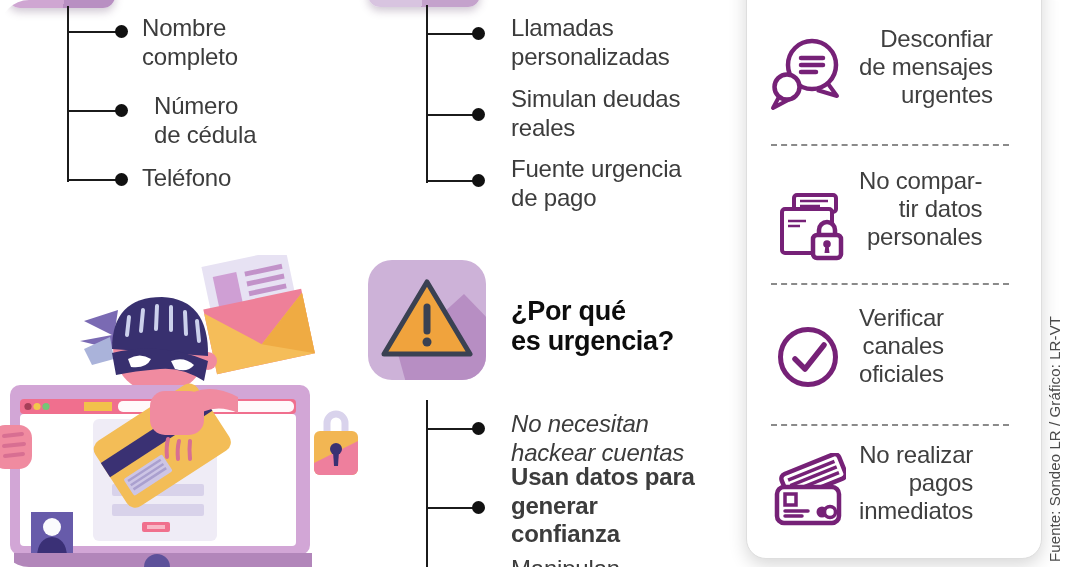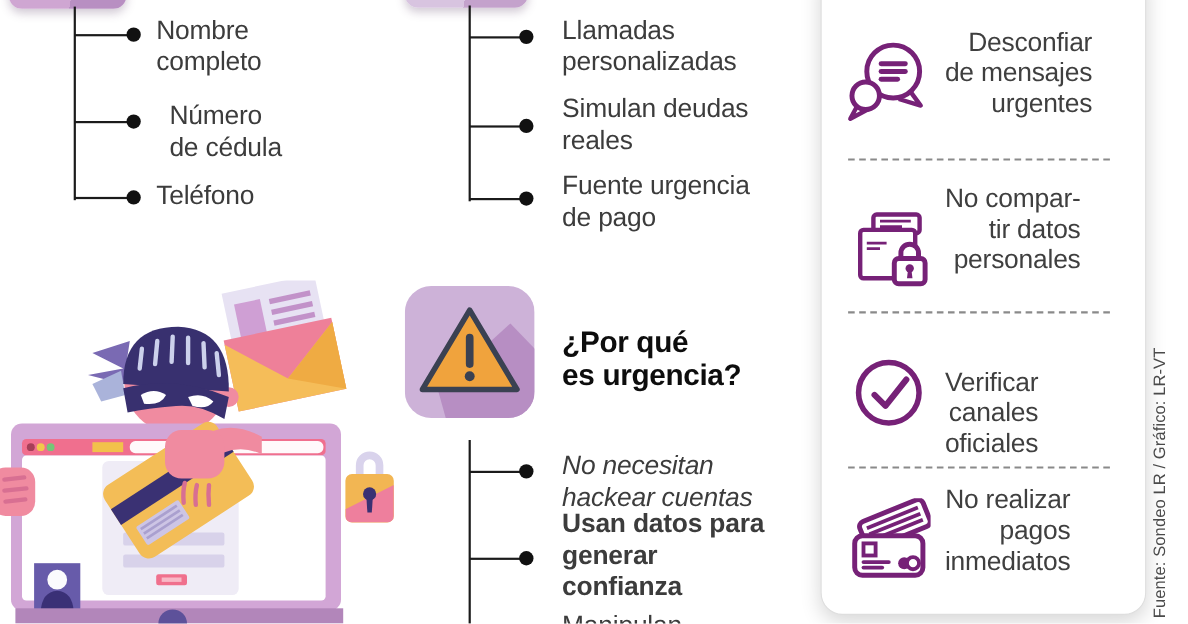--- a/index.html
+++ b/index.html
@@ -1,19 +1,19 @@
 <!DOCTYPE html>
 <html><head>
 <meta charset="utf-8">
 <style>
   * { margin:0; padding:0; box-sizing:border-box; }
   html,body { background:#ffffff; }
   .canvas {
     position:relative; width:1080px; height:567px; background:#ffffff;
-    overflow:hidden; font-family:"Liberation Sans", sans-serif;
+    overflow:hidden; font-family:"Liberation Sans", sans-serif;border-radius:29px;
   }
   .abs { position:absolute; }
 
   
   .vline { position:absolute; width:2px; background:#1b1b1b; }
   .branch { position:absolute; height:2px; background:#1b1b1b; }
   .dot { position:absolute; width:13px; height:13px; border-radius:50%; background:#111111; }
   .tree-label {
     position:absolute; font-size:24px; line-height:28.5px; color:#3c3c3c;
     white-space:pre-line; letter-spacing:-0.2px;
@@ -270,21 +270,21 @@
 personales</div>
 
     <div class="reco-divider" style="top:318px;"></div>
 
     <div class="reco-icon" style="top:353px;">
       <svg width="76" height="76" viewBox="0 0 76 76">
         <circle cx="38" cy="39" r="27.5" fill="#ffffff" stroke="#762177" stroke-width="5"></circle>
         <path d="M25 41 L35 51 L54 27" fill="none" stroke="#762177" stroke-width="5.5" stroke-linecap="round" stroke-linejoin="round"></path>
       </svg>
     </div>
-    <div class="reco-text" style="top:339px;margin-top:30px;">Verificar
+    <div class="reco-text" style="top:339px;">Verificar
 canales
 oficiales</div>
 
     <div class="reco-divider" style="top:459px;"></div>
 
     <div class="reco-icon" style="top:488px;">
       <svg width="76" height="76" viewBox="0 0 76 76">
         <g transform="rotate(-22 40 28)">
           <rect x="14" y="12" width="62" height="26" rx="5" fill="#ffffff" stroke="#762177" stroke-width="4.5"></rect>
           <g stroke="#762177" stroke-width="3.5">

